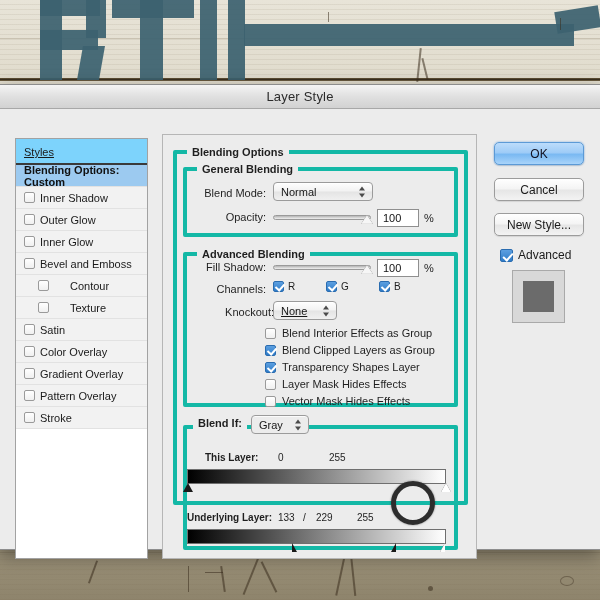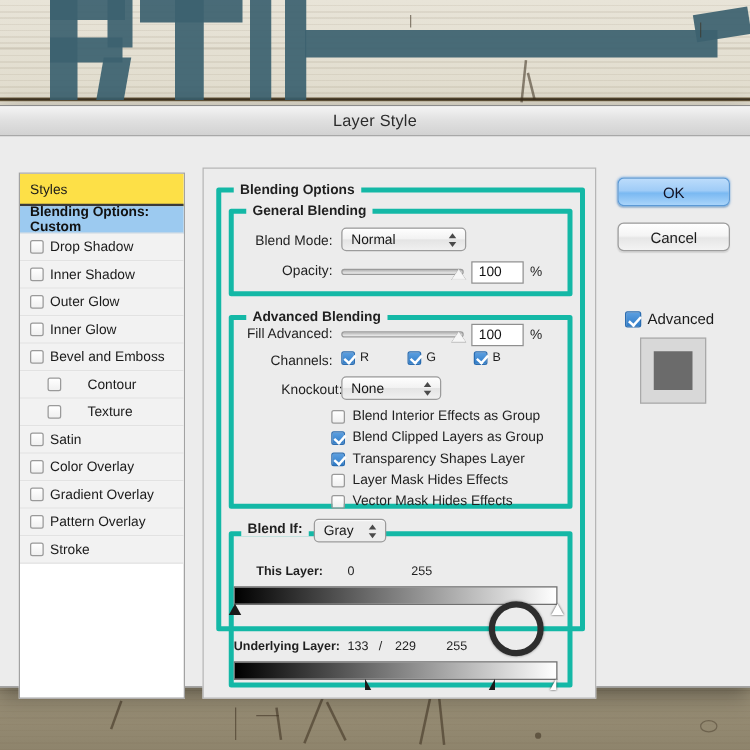--- a/index.html
+++ b/index.html
@@ -101,23 +101,24 @@
     position: absolute; left: 15px; top: 29px;
     width: 133px; height: 421px;
     background: #fff;
     border: 1px solid #a2a2a2;
     overflow: hidden;
     font-size: 11px;
   }
   .styles-head {
     height: 26px; line-height: 26px;
     padding-left: 8px;
-    background: #fde047;
+    background: #7dd3fc;
     border-bottom: 2px solid #3a3a3a;
     color: #1a1a1a;
+    text-decoration: underline;
   }
   .style-row {
     height: 22px; display: flex; align-items: center;
     padding-left: 8px;
     border-bottom: 1px solid #e2e2e2;
     background: #f2f2f2;
     color: #1a1a1a; font-size: 11px;
   }
   .style-row.selected {
     background: #9ccaf0; font-weight: bold; color: #111;
@@ -349,24 +350,20 @@
     <div class="dlg-body">
 
       <div class="styles-panel">
         <div class="styles-head">Styles</div>
 
         <div class="style-row selected">
           <span class="lbl" style="margin-left:0">Blending Options: Custom</span>
         </div>
         <div class="style-row">
           <span class="cb"></span>
-          <span class="lbl">Drop Shadow</span>
-        </div>
-        <div class="style-row">
-          <span class="cb"></span>
           <span class="lbl">Inner Shadow</span>
         </div>
         <div class="style-row">
           <span class="cb"></span>
           <span class="lbl">Outer Glow</span>
         </div>
         <div class="style-row">
           <span class="cb"></span>
           <span class="lbl">Inner Glow</span>
         </div>
@@ -425,21 +422,21 @@
         <div class="slider-knob" style="left:198px; top:80px;"></div>
         <div class="numfield" style="left:214px; top:74px;">
           <span>100</span>
         </div>
         <div class="unit" style="left:261px; top:77px;">%</div>
 
         <div class="group" style="left:20px; top:117px; width:275px; height:155px;">
           <span class="glabel">Advanced Blending</span>
         </div>
 
-        <div class="fld-label" style="left:20px; top:126px; width:83px;">Fill Advanced:</div>
+        <div class="fld-label" style="left:20px; top:126px; width:83px;">Fill Shadow:</div>
         <div class="slider-track" style="left:110px; top:130px; width:98px;"></div>
         <div class="slider-knob" style="left:198px; top:130px;"></div>
         <div class="numfield" style="left:214px; top:124px;">
           <span>100</span>
         </div>
         <div class="unit" style="left:261px; top:127px;">%</div>
 
         <div class="fld-label" style="left:20px; top:148px; width:83px;">Channels:</div>
         <div class="chan" style="left:110px; top:146px;">
           <span class="cb on"></span>
@@ -448,21 +445,21 @@
         <div class="chan" style="left:163px; top:146px;">
           <span class="cb on"></span>
           <span>G</span>
         </div>
         <div class="chan" style="left:216px; top:146px;">
           <span class="cb on"></span>
           <span>B</span>
         </div>
 
         <div class="fld-label" style="left:28px; top:171px; width:83px;">Knockout:</div>
-        <div class="popup" style="left:110px; top:166px; width:80px;">
+        <div class="popup" style="left:110px; top:166px; width:64px;text-decoration:underline;">
           <span>None</span>
           <span class="arrows"></span>
         </div>
 
         <div class="optrow" style="left:102px; top:192px;">
           <span class="cb"></span>
           <span>Blend Interior Effects as Group</span>
         </div>
         <div class="optrow" style="left:102px; top:209px;">
           <span class="cb on"></span>
@@ -506,20 +503,23 @@
         <div class="handle-half right-dark" style="left:228px; top:408px;"></div>
         <div class="handle-half right-white" style="left:277px; top:408px;"></div>
       </div>
 
       <div class="btn primary" style="left:494px; top:33px;">
         <span>OK</span>
       </div>
       <div class="btn" style="left:494px; top:69px;">
         <span>Cancel</span>
       </div>
+      <div class="btn" style="left:494px; top:104px;">
+        <span>New Style...</span>
+      </div>
       <div class="preview-row" style="left:500px; top:139px;">
         <span class="cb big on"></span>
         <span>Advanced</span>
       </div>
       <div class="thumb" style="left:512px; top:161px;">
         <div class="inner"></div>
       </div>
 
     </div>
   </div>

